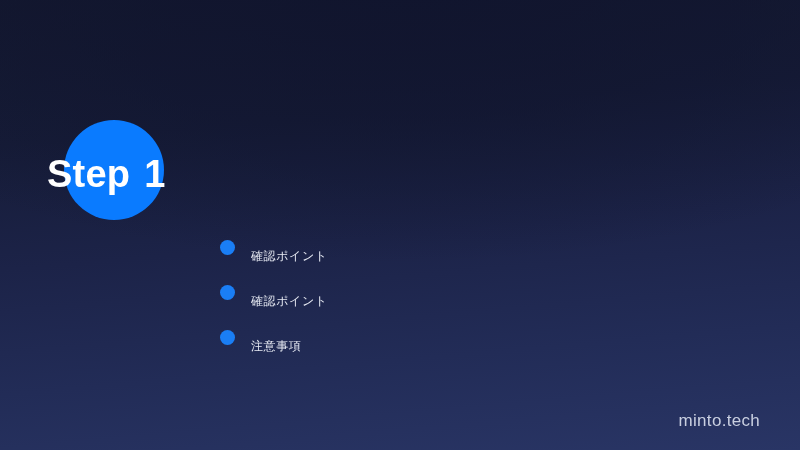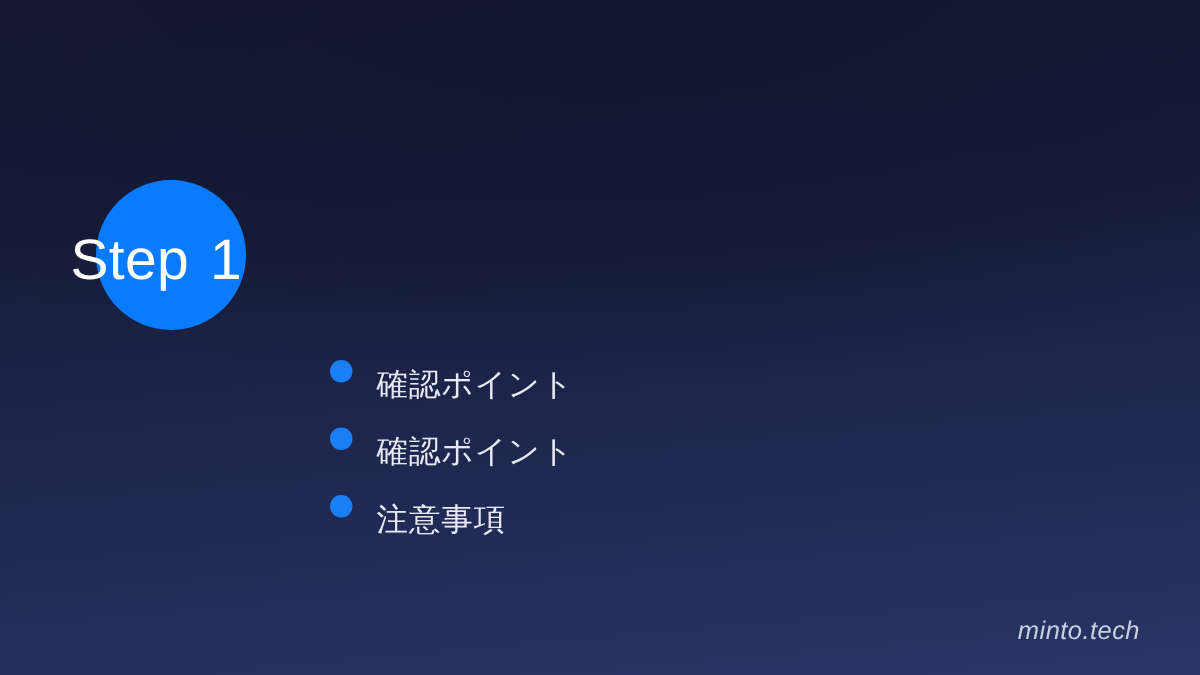--- a/index.html
+++ b/index.html
@@ -36,21 +36,21 @@
   }
 
   #step-label {
     position: absolute;
     left: 47px;
     top: 151px;
     height: 46px;
     line-height: 46px;
     white-space: nowrap;
     font-size: 38px;
-    font-weight: 400;
+    font-weight: 700;
     letter-spacing: 0.2px;
     color: #ffffff;
     text-align: center;
   }
   #step-label .step-word { }
   #step-label .step-num { margin-left: 14px; }
 
   
   #title-block {
     position: absolute;
@@ -97,38 +97,37 @@
   .bullet-dot {
     flex: 0 0 auto;
     width: 15px;
     height: 15px;
     border-radius: 50%;
     background: #1a7ef5;
     margin-right: 16px;
   }
 
   .bullet-text {
-    font-size: 21px;
+    font-size: 12px;
     line-height: 21px;
     color: #e7eaf3;
     letter-spacing: 0.6px;
     white-space: nowrap;
     margin-top: 18px;
   }
 
   
   #footer-brand {
     position: absolute;
     right: 40px;
     bottom: 18px;
     font-size: 17px;
     line-height: 22px;
     color: #c9cfe0;
     letter-spacing: 0.3px;
-    font-style: italic;
   }
 </style>
 </head>
 <body>
 
 <div id="slide">
 
   <div id="step-badge"></div>
 
   <div id="step-label">

